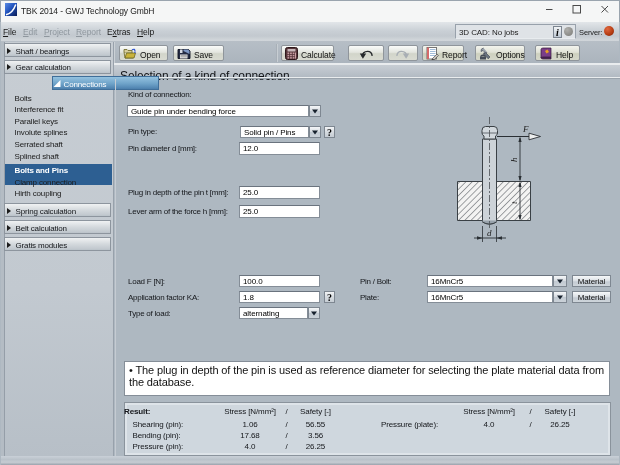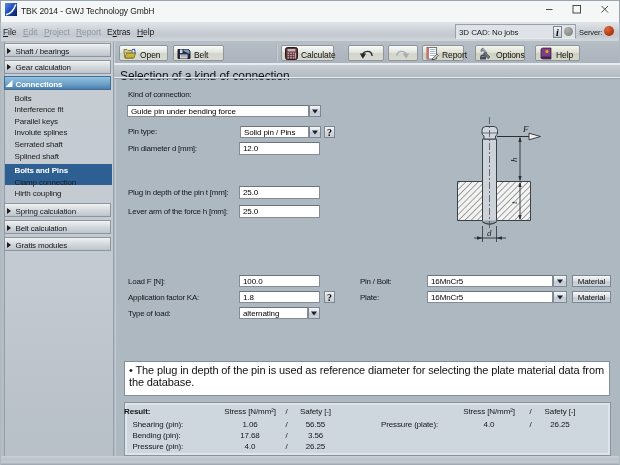--- a/index.html
+++ b/index.html
@@ -31,21 +31,21 @@
 #tb-line { left:114px; top:63px; width:506px; height:2px; background:#E9ECEE; }
 #sechead { left:114px; top:65px; width:506px; height:12px; background:linear-gradient(180deg,#C8CED4,#B2BAC3); }
 #sechead-line { left:114px; top:77px; width:506px; height:2px; background:#E9ECEE; border-bottom:1px solid #9AA3AC; }
 #sechead span { position:absolute; left:6px; top:4px; font-size:12px; letter-spacing:-0.1px; color:#14161a; }
 
 #sidebar { left:1px; top:42px; width:113px; height:415px; background:#B4BCC4; border-right:1px solid #98A1AB; }
 #sidebar-inner { position:absolute; left:3px; top:0px; width:108px; height:415px; background:linear-gradient(180deg,#C7CDD3 0%,#C2C9D0 60%,#B7BFC7 100%); border-left:1px solid #959EA8; }
 .acc { position:absolute; left:1px; width:107px; height:14px; background:linear-gradient(180deg,#F0F2F3 0%,#D4D9DD 50%,#C2C9CF 90%,#BAC2C9 100%); border:1px solid #8D959E; font-size:8px; letter-spacing:-0.15px; color:#14161a; }
 .acc .t { position:absolute; left:10.5px; top:2.5px; }
 .acc .ar { position:absolute; left:1.5px; top:3.5px; width:0; height:0; border-left:4px solid #1b1b1b; border-top:3.5px solid transparent; border-bottom:3.5px solid transparent; }
-.acc.blue { background:linear-gradient(180deg,#94C2E0 0%,#6FA3C9 55%,#5488B4 90%,#4C7FAB 100%); border-color:#3F6E99; color:#fff; font-weight:bold; }
+.acc.blue { background:linear-gradient(180deg,#94C2E0 0%,#6FA3C9 55%,#5488B4 90%,#4C7FAB 100%); border-color:#3F6E99; color:#fff; font-weight:normal;margin-left:48px; }
 .item { position:absolute; left:1px; width:107px; height:11.6px; font-size:8px; letter-spacing:-0.15px; color:#1b1b1b; }
 .item .t { position:absolute; left:9.5px; top:1.5px; }
 .item.sel { background:#2D5F92; color:#fff; font-weight:bold; }
 .flabel { font-size:8px; letter-spacing:-0.25px; color:#14161a; }
 .field { background:#fff; border:1px solid #848D97; border-top-color:#6A737E; font-size:8px; letter-spacing:-0.1px; color:#000; padding:0 0 0 3px; line-height:11px; }
 .combo-btn { background:linear-gradient(180deg,#F4F6F8 0%,#D9DEE3 45%,#C2CAD2 55%,#CBD2D9 100%); border:1px solid #7E8791; }
 .combo-btn:after { content:""; position:absolute; left:50%; top:50%; transform:translate(-50%,-40%); border-left:3.5px solid transparent; border-right:3.5px solid transparent; border-top:4.5px solid #17212D; }
 .qbtn { background:linear-gradient(180deg,#F2F4F6 0%,#D6DBE0 50%,#C6CDD4 100%); border:1px solid #7E8791; font-size:10px; font-weight:bold; font-family:"Liberation Serif",serif; color:#000; text-align:center; line-height:11px; }
 .pushbtn { background:linear-gradient(180deg,#F6F8F9 0%,#DCE1E6 45%,#C4CBD3 60%,#CED5DB 100%); border:1px solid #7E8791; font-size:8px; letter-spacing:-0.1px; color:#111; text-align:center; }
 #notebox { left:124px; top:360.5px; width:486px; height:35px; background:#fff; border:1px solid #858E98; }
@@ -111,21 +111,21 @@
     <span class="lbl" style="left:20px">Open</span>
   </div>
   <div class="tbtn abs" style="left:173px;width:51px">
     <svg style="position:absolute;left:3px;top:1px" width="14" height="13" viewBox="0 0 14 13">
       <path d="M1,2.5 h10.5 l1.5,1.5 v7.5 h-12 z" fill="#252C44" stroke="#0E1322" stroke-width="0.9"></path>
       <path d="M6.5,2.5 h4.5 l1.5,1.5 v3 l-6,-3 z" fill="#7E97C4"></path>
       <path d="M3,7.5 h7.5 v4 h-7.5 z" fill="#E6E6E6"></path>
       <path d="M3.6,8.6 h6.3 M3.6,9.8 h6.3" stroke="#7A7A7A" stroke-width="0.6"></path>
       <path d="M3,2.5 h2.5 v3.5 h-2.5 z" fill="#D8DCE4"></path>
     </svg>
-    <span class="lbl" style="left:20px">Belt</span>
+    <span class="lbl" style="left:20px">Save</span>
   </div>
   <div class="sep abs" style="left:276px"></div>
   <div class="tbtn abs" style="left:281px;width:53px">
     <svg style="position:absolute;left:3px;top:1px" width="13" height="13" viewBox="0 0 13 13">
       <rect x="0.5" y="0.5" width="12" height="12" rx="2" fill="#57373B" stroke="#2E181B"></rect>
       <rect x="2.5" y="2" width="8" height="2.5" rx="0.5" fill="#C8B8BA"></rect>
       <g fill="#C89DA2">
         <rect x="2.5" y="5.5" width="1.7" height="1.5"></rect>
           <rect x="5.1" y="5.5" width="1.7" height="1.5"></rect>
           <rect x="7.7" y="5.5" width="1.7" height="1.5"></rect>

